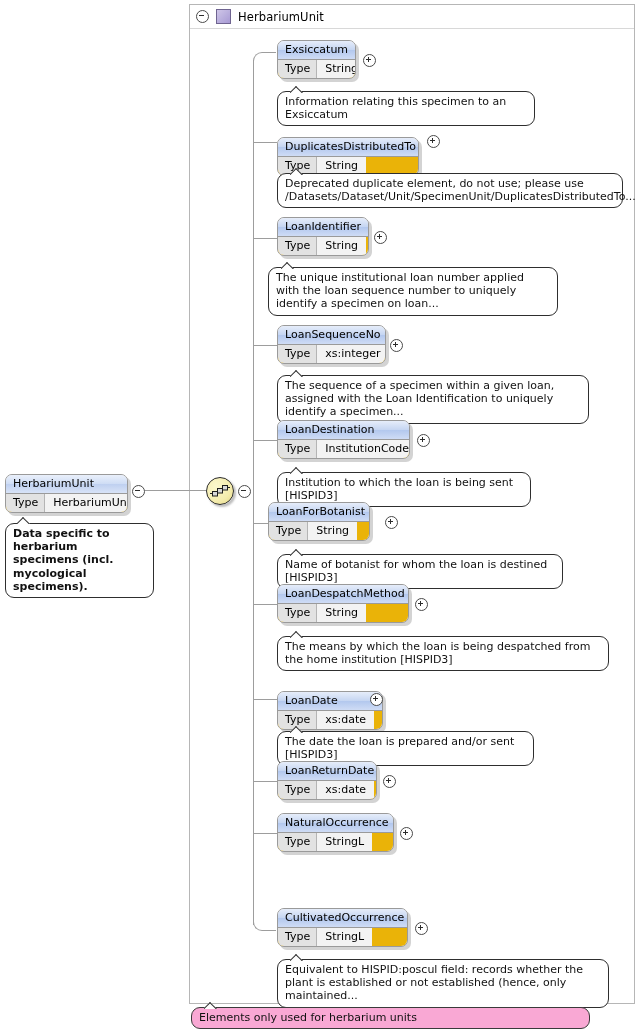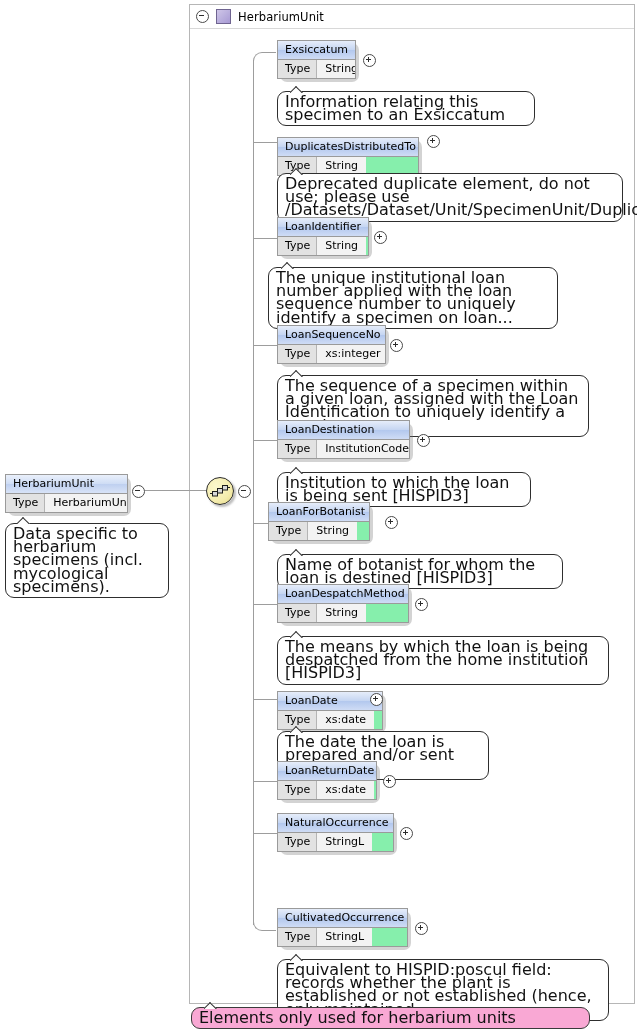--- a/index.html
+++ b/index.html
@@ -42,42 +42,42 @@
     border:1px solid #6f6490;
   }
 
   
   .ebox{position:absolute;}
   .ebox .shadow{
     position:absolute;left:3px;top:3px;right:-3px;bottom:-3px;
     background:rgba(120,120,120,.33);border-radius:7px;
   }
   .ebox .body{
-    position:relative;border:1px solid #9a9a9a;border-radius:0;
+    position:relative;border:1px solid #9a9a9a;border-radius:7px;
     background:#f0f0f0;overflow:hidden;
   }
   .ebox .name{
     padding:2px 7px 3px 7px;font-size:11px;line-height:13px;white-space:nowrap;
     background:linear-gradient(to bottom,#e6edfa 0%,#c6d6f2 48%,#b3c8ee 52%,#cfdcf5 100%);
     border-bottom:1px solid #9a9a9a;
   }
-  .ebox .trow{display:flex;background:#86efac;}
+  .ebox .trow{display:flex;background:#eab308;}
   .ebox .tlabel{
     padding:2px 6px 3px 7px;font-size:11px;line-height:13px;white-space:nowrap;
     background:#e2e2e2;border-right:1px solid #b4b4b4;
   }
   .ebox .tval{padding:2px 8px 3px 8px;font-size:11px;line-height:13px;white-space:nowrap;background:#f3f3f3;}
   .ebox.root .name{
     background:linear-gradient(to bottom,#eaf0fb 0%,#cfddf5 48%,#bfd0f0 52%,#d8e3f7 100%);
   }
 
   
   .ann{
     position:absolute;border:1px solid #2e2e2e;border-radius:9px;background:#fff;
-    padding:3px 7px 4px 7px;font-size:16px;line-height:13.2px;box-sizing:border-box;
+    padding:3px 7px 4px 7px;font-size:11px;line-height:13.2px;box-sizing:border-box;
     color:#111;
   }
   .ann .tip{
     position:absolute;left:12px;top:-7px;width:14px;height:8px;overflow:hidden;
   }
   .ann .tip::before{
     content:"";position:absolute;left:1px;top:3px;width:9px;height:9px;
     background:#fff;border-left:1px solid #2e2e2e;border-top:1px solid #2e2e2e;
     transform:rotate(45deg);
   }
@@ -119,21 +119,21 @@
   <div class="ebox root" style="left:5px;top:474px;width:123px;">
     <div class="shadow"></div>
     <div class="body">
       <div class="name">HerbariumUnit</div>
       <div class="trow">
         <div class="tlabel">Type</div>
         <div class="tval">HerbariumUnit</div>
       </div>
     </div>
   </div>
-  <div class="ann" style="left:5px;top:523px;width:164px;">Data specific to herbarium specimens (incl. mycological specimens).</div>
+  <div class="ann" style="left:5px;top:523px;width:149px;font-weight:bold;">Data specific to herbarium specimens (incl. mycological specimens).</div>
   <div class="ann" style="left:5px;top:523px;width:155px;height:0;padding:0;border:none;background:none;">
     <span class="tip"></span>
   </div>
 
   <div class="inline-circ" style="left:132px;top:485px;">
     <span class="circ"></span>
   </div>
   <div class="hline" style="left:145px;top:490px;width:61px;"></div>
 
   <div class="seq" style="left:206px;top:477px;">
@@ -262,21 +262,21 @@
     <div class="shadow"></div>
     <div class="body">
       <div class="name">LoanDate</div>
       <div class="trow">
         <div class="tlabel">Type</div>
         <div class="tval">xs:date</div>
       </div>
     </div>
   </div>
   <div class="inline-circ" style="left:370px;top:693px;"><span class="circ plus"></span></div>
-  <div class="ann" style="left:277px;top:731px;width:212px;"><span class="tip"></span><span>The date the loan is prepared and/or sent [HISPID3]</span></div>
+  <div class="ann" style="left:277px;top:731px;width:257px;"><span class="tip"></span><span>The date the loan is prepared and/or sent [HISPID3]</span></div>
 
   <div class="ebox" style="left:277px;top:761px;width:100px;">
     <div class="shadow"></div>
     <div class="body">
       <div class="name">LoanReturnDate</div>
       <div class="trow">
         <div class="tlabel">Type</div>
         <div class="tval">xs:date</div>
       </div>
     </div>

